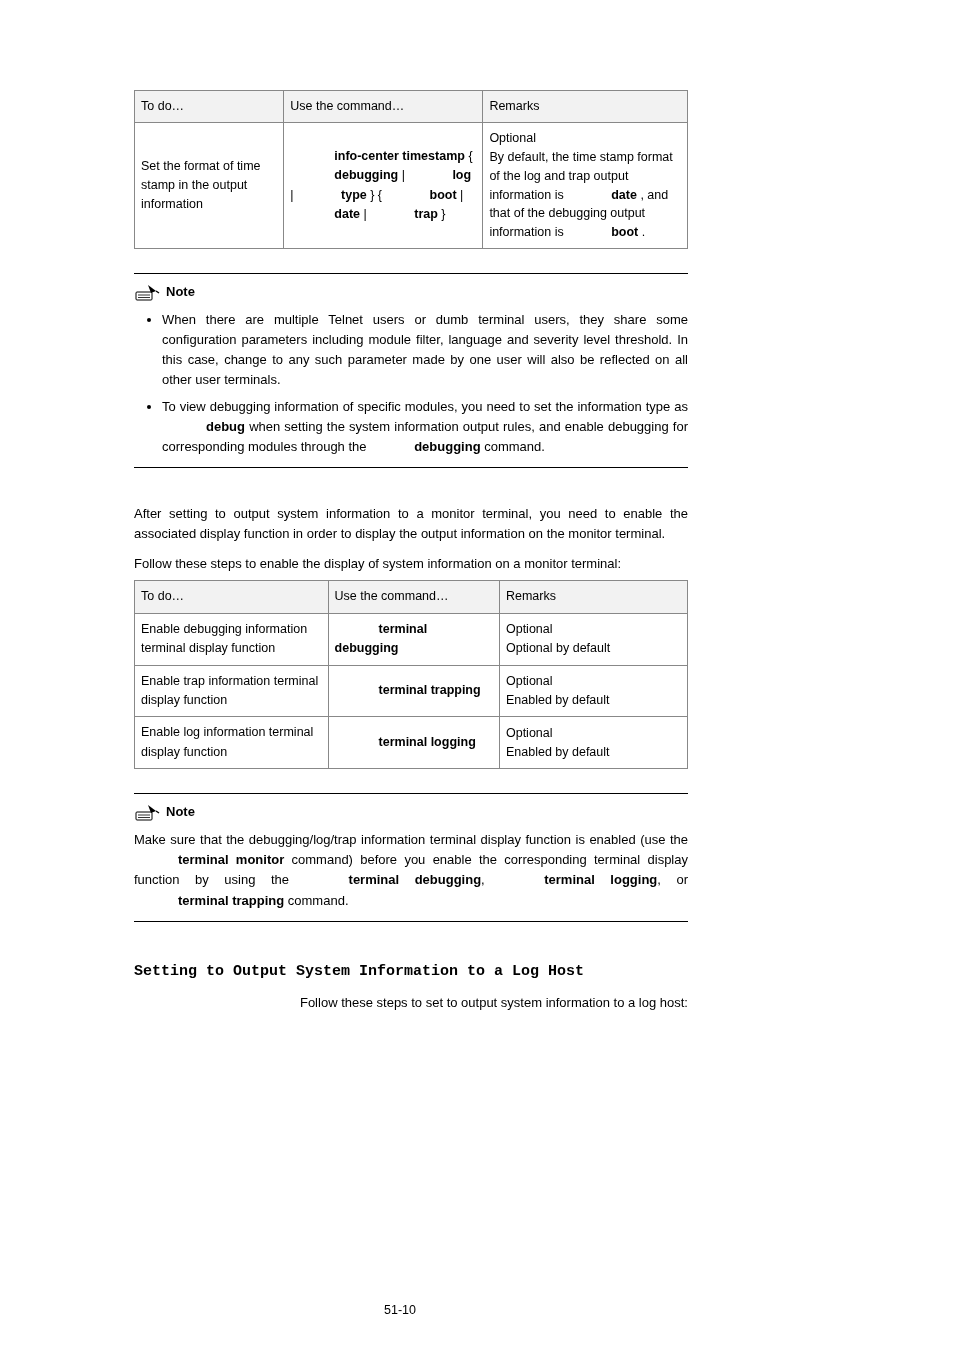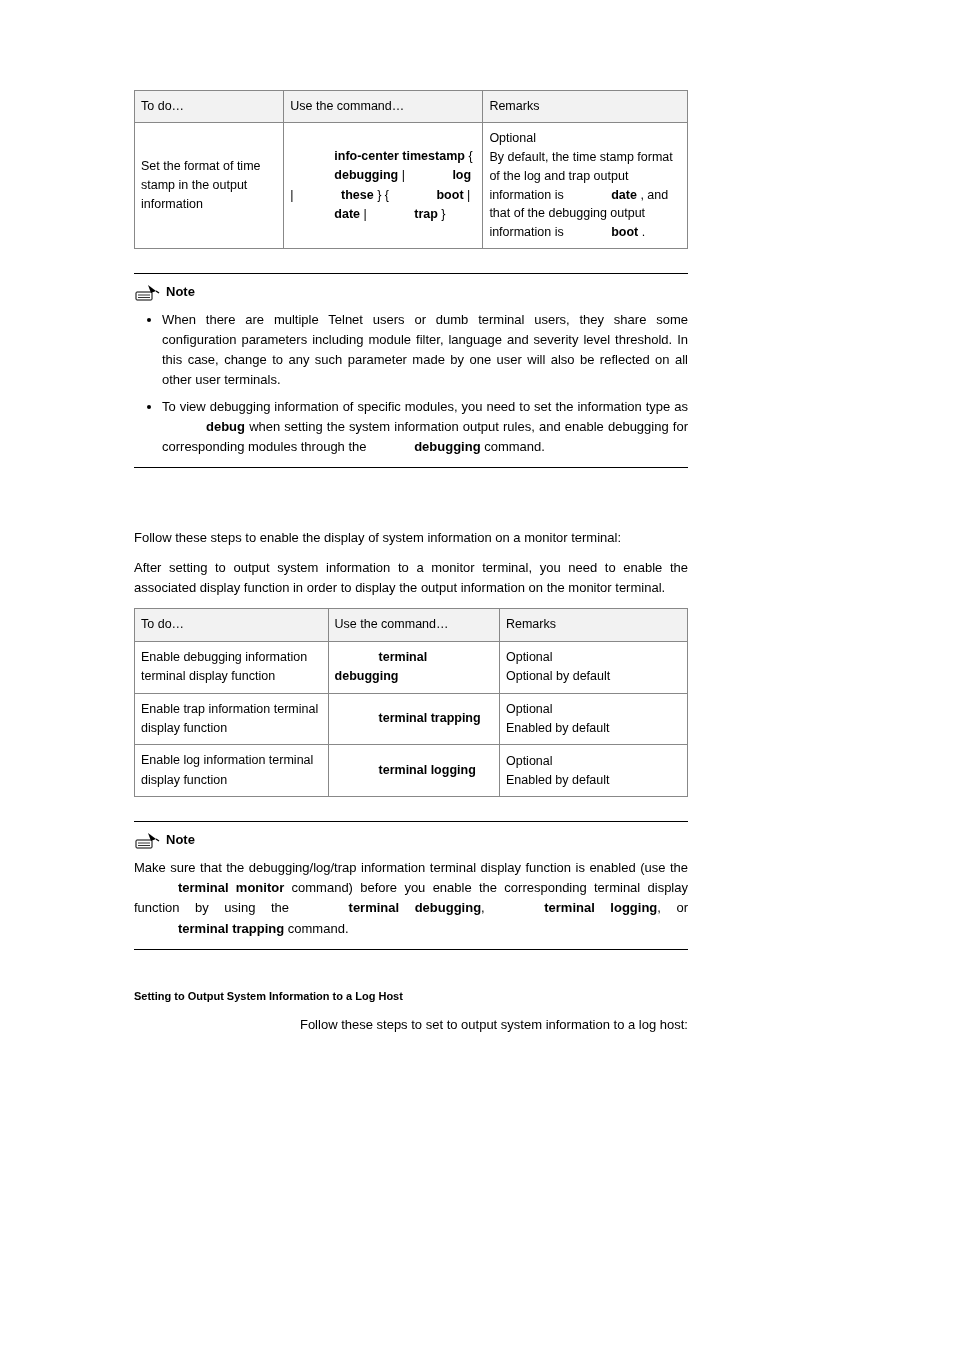--- a/index.html
+++ b/index.html
@@ -28,21 +28,20 @@
     padding: 6px 6px;
     text-align: left;
     vertical-align: middle;
   }
   table.tbl th {
     background: #f2f2f2;
     font-weight: normal;
   }
   .note-block {
     margin-top: 24px;
-    margin-bottom: 24px;
   }
   .note-rule {
     border-top: 1px solid #000;
     margin-bottom: 8px;
   }
   .note-header {
     display: flex;
     align-items: center;
     gap: 6px;
     margin-bottom: 8px;
@@ -70,24 +69,25 @@
     margin-top: 10px;
   }
   .footer {
     position: absolute;
     left: 0; right: 0;
     bottom: 30px;
     text-align: center;
     font-size: 12.5px;
   }
   h2.heading {
-    font-size: 11px;
+    font-size: 15px;
     font-weight: bold;
     margin: 38px 0 10px 0;
     color: #000;
+    font-family: Liberation Mono, monospace;
   }
   .kw { font-weight: bold; padding-left: 44px; }
   .opt-cell { line-height: 1.5; }
   .t1 col.c1 { width: 27%; }
   .t1 col.c2 { width: 36%; }
   .t1 col.c3 { width: 37%; }
   .t2 col.c1 { width: 35%; }
   .t2 col.c2 { width: 31%; }
   .t2 col.c3 { width: 34%; }
 </style>
@@ -112,21 +112,21 @@
     <tbody>
       <tr>
         <td>Set the format of time stamp in the output information</td>
         <td>
           <span class="kw">info-center timestamp</span>
           <span> { </span>
           <span class="kw">debugging</span>
           <span> | </span>
           <span class="kw">log</span>
           <span> | </span>
-          <span class="kw">these</span>
+          <span class="kw">type</span>
           <span> } { </span>
           <span class="kw">boot</span>
           <span> | </span>
           <span class="kw">date</span>
           <span> | </span>
           <span class="kw">trap</span>
           <span> }</span>
         </td>
         <td class="opt-cell">
           <div>Optional</div>
@@ -160,22 +160,22 @@
       <li>When there are multiple Telnet users or dumb terminal users, they share some configuration parameters including module filter, language and severity level threshold. In this case, change to any such parameter made by one user will also be reflected on all other user terminals.</li>
       <li>
         <span>To view debugging information of specific modules, you need to set the information type as </span><span class="kw">debug</span><span> when setting the system information output rules, and enable debugging for corresponding modules through the </span><span class="kw">debugging</span><span> command.</span>
       </li>
     </ul>
     <div class="bottom-rule"></div>
   </div>
 
   <div class="section-gap"></div>
 
+  <div class="para">After setting to output system information to a monitor terminal, you need to enable the associated display function in order to display the output information on the monitor terminal.</div>
   <div class="para" style="text-align:left; margin-bottom:6px;">Follow these steps to enable the display of system information on a monitor terminal:</div>
-  <div class="para">After setting to output system information to a monitor terminal, you need to enable the associated display function in order to display the output information on the monitor terminal.</div>
 
   <table class="tbl t2">
     <colgroup>
         <col class="c1">
         <col class="c2">
         <col class="c3">
       </colgroup>
     <thead>
       <tr>
         <th>To do…</th>
@@ -228,13 +228,14 @@
     <div class="para" style="margin-top:2px;">
       <span>Make sure that the debugging/log/trap information terminal display function is enabled (use the </span><span class="kw">terminal monitor</span><span> command) before you enable the corresponding terminal display function by using the </span><span class="kw">terminal debugging</span><span>, </span><span class="kw">terminal logging</span><span>, or </span><span class="kw">terminal trapping</span><span> command.</span>
     </div>
     <div class="bottom-rule"></div>
   </div>
 
   <h2 class="heading">Setting to Output System Information to a Log Host</h2>
 
   <div class="para" style="text-align:right;">Follow these steps to set to output system information to a log host:</div>
 
+  <div class="footer">51-10</div>
 </div>
 
 </body></html>

